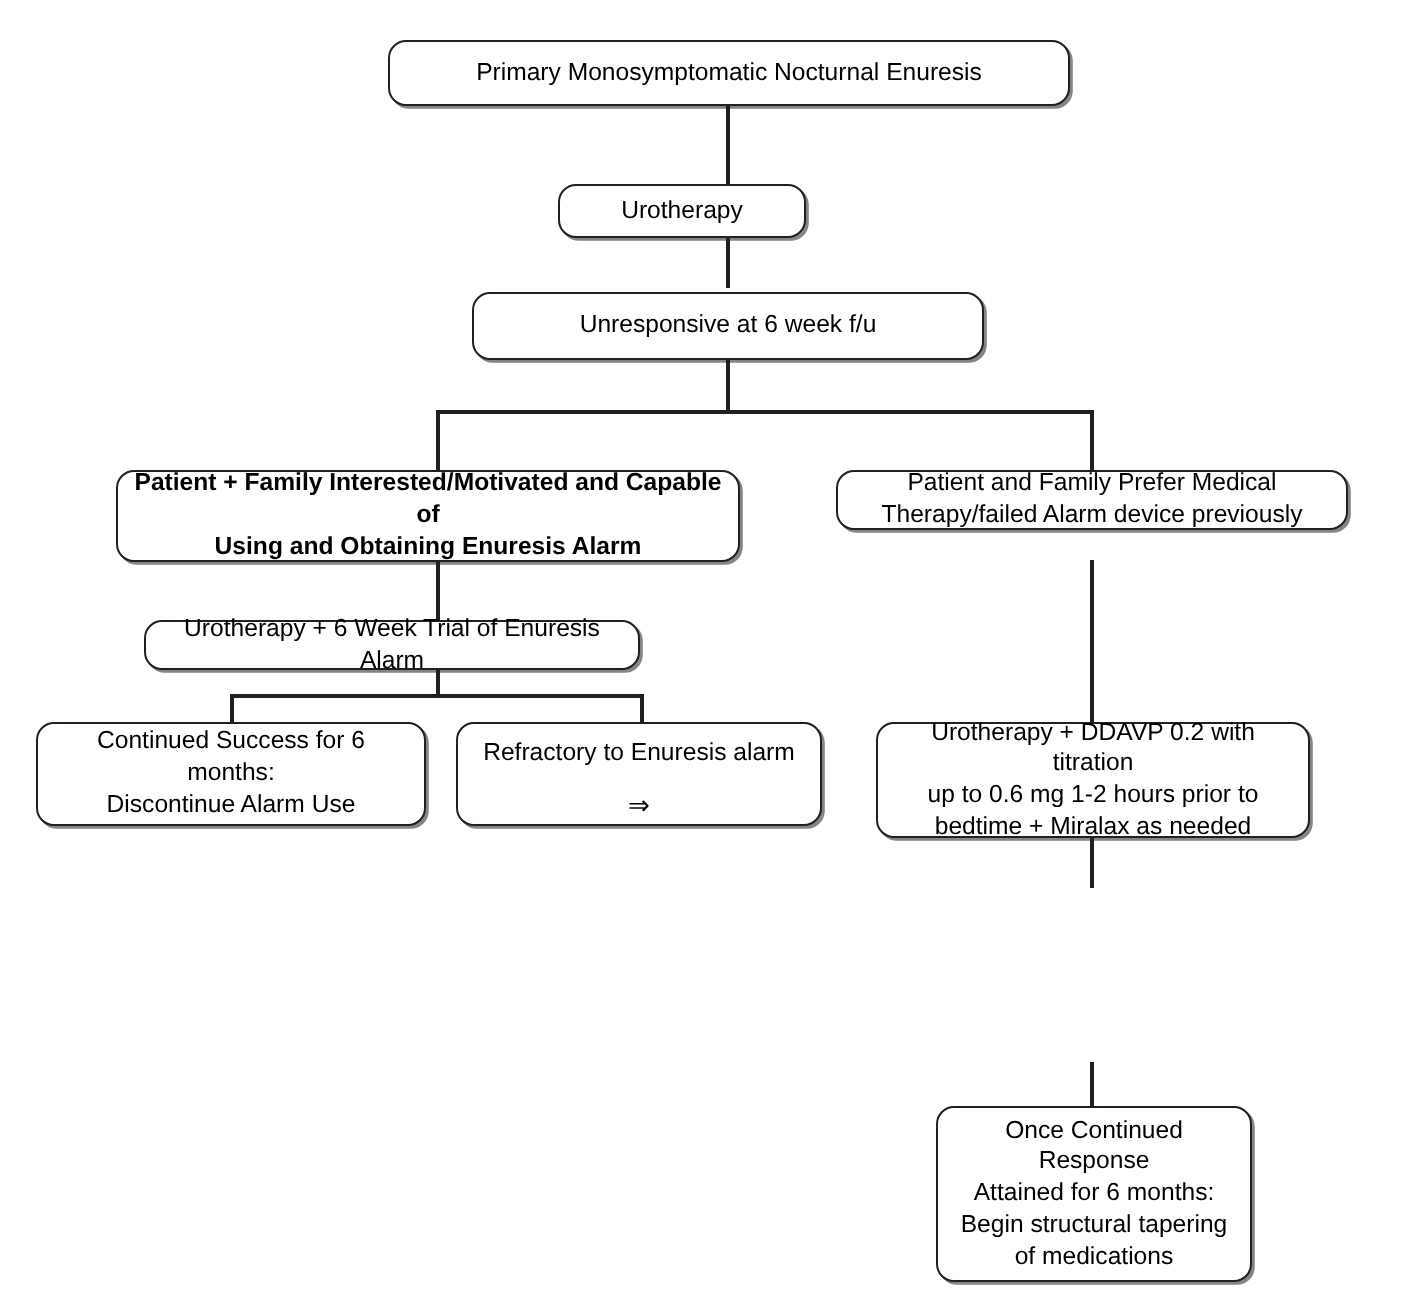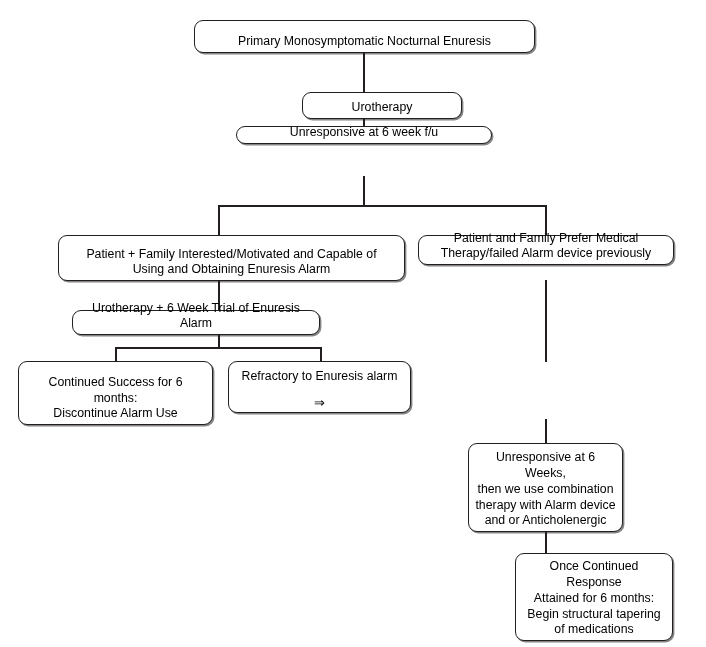--- a/index.html
+++ b/index.html
@@ -18,21 +18,21 @@
     background: #ffffff;
     overflow: hidden;
   }
   .node {
     position: absolute;
     box-sizing: border-box;
     border: 1.6px solid #231f20;
     border-radius: 9px;
     background: #ffffff;
     display: flex;
-    align-items: flex-end;
+    align-items: center;
     justify-content: center;
     text-align: center;
     color: #000000;
     line-height: 1.28;
     font-size: 12.3px;
     padding: 2px 6px;
     box-shadow: 1.4px 1.4px 0 0 rgba(35,31,32,0.55);
     z-index: 2;
   }
   .node .txt {
@@ -72,60 +72,59 @@
   <div class="connector v" style="left:545px; top:280px; height:82px;"></div>
 
   <div class="connector v" style="left:545px; top:419px; height:25px;"></div>
 
   <div class="connector v" style="left:545px; top:531px; height:23px;"></div>
 
   <div class="node" style="left:194px; top:20px; width:341px; height:33px;">
     <span class="txt">Primary Monosymptomatic Nocturnal Enuresis</span>
   </div>
 
-  <div class="node" style="left:302px; top:92px; width:160px; height:27px;">
+  <div class="node" style="left:279px; top:92px; width:124px; height:27px;">
     <span class="txt">Urotherapy</span>
   </div>
 
-  <div class="node" style="left:236px; top:126px; width:256px; height:18px;">
+  <div class="node" style="left:236px; top:146px; width:256px; height:34px;">
     <span class="txt">Unresponsive at 6 week f/u</span>
   </div>
 
-  <div class="node" style="left:58px; top:235px; width:347px; height:46px;">
+  <div class="node" style="left:58px; top:235px; width:312px; height:46px;font-weight:bold;">
     <span class="txt">Patient + Family Interested/Motivated and Capable of
 Using and Obtaining Enuresis Alarm</span>
   </div>
 
   <div class="node" style="left:418px; top:235px; width:256px; height:30px;">
     <span class="txt">Patient and Family Prefer Medical
 Therapy/failed Alarm device previously</span>
   </div>
 
   <div class="node" style="left:72px; top:310px; width:248px; height:25px;">
     <span class="txt">Urotherapy + 6 Week Trial of Enuresis Alarm</span>
   </div>
 
-  <div class="node" style="left:18px; top:361px; width:195px; height:64px;">
+  <div class="node" style="left:18px; top:361px; width:195px; height:52px;">
     <span class="txt">Continued Success for 6 months:
 Discontinue Alarm Use</span>
   </div>
 
   <div class="node tall" style="left:228px; top:361px; width:183px; height:52px; flex-direction:column; justify-content:flex-start; padding-top:7px;">
     <span class="txt">Refractory to Enuresis alarm</span>
     <span class="txt" style="margin-top:10px; font-size:13px;">⇒</span>
   </div>
 
-
-  <div class="node" style="left:468px; top:443px; width:155px; height:89px;">
-    <span class="txt">Unresponsive at 6 Weeks,
-then we use combination
-therapy with Alarm device
-and or Anticholenergic</span>
+  <div class="node" style="left:438px; top:361px; width:217px; height:58px;">
+    <span class="txt">Urotherapy + DDAVP 0.2 with titration
+up to 0.6  mg 1-2 hours prior to
+bedtime + Miralax as needed</span>
   </div>
 
-  <div class="node" style="left:468px; top:553px; width:158px; height:88px;margin-left:47px;">
+
+  <div class="node" style="left:468px; top:553px; width:158px; height:88px;">
     <span class="txt">Once Continued Response
 Attained for 6 months:
 Begin structural tapering
 of medications</span>
   </div>
 
 </div>
 
 </body></html>

